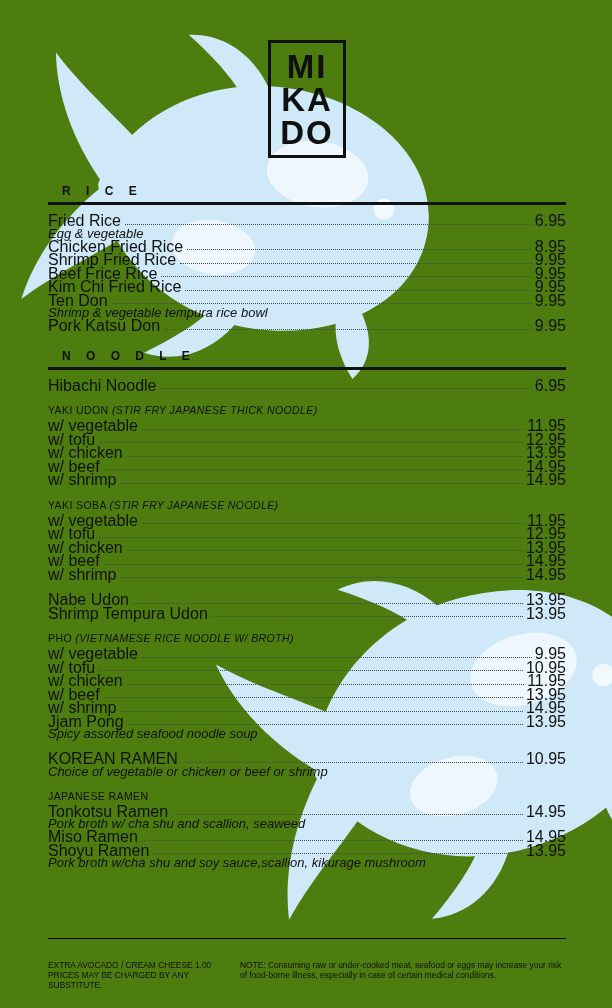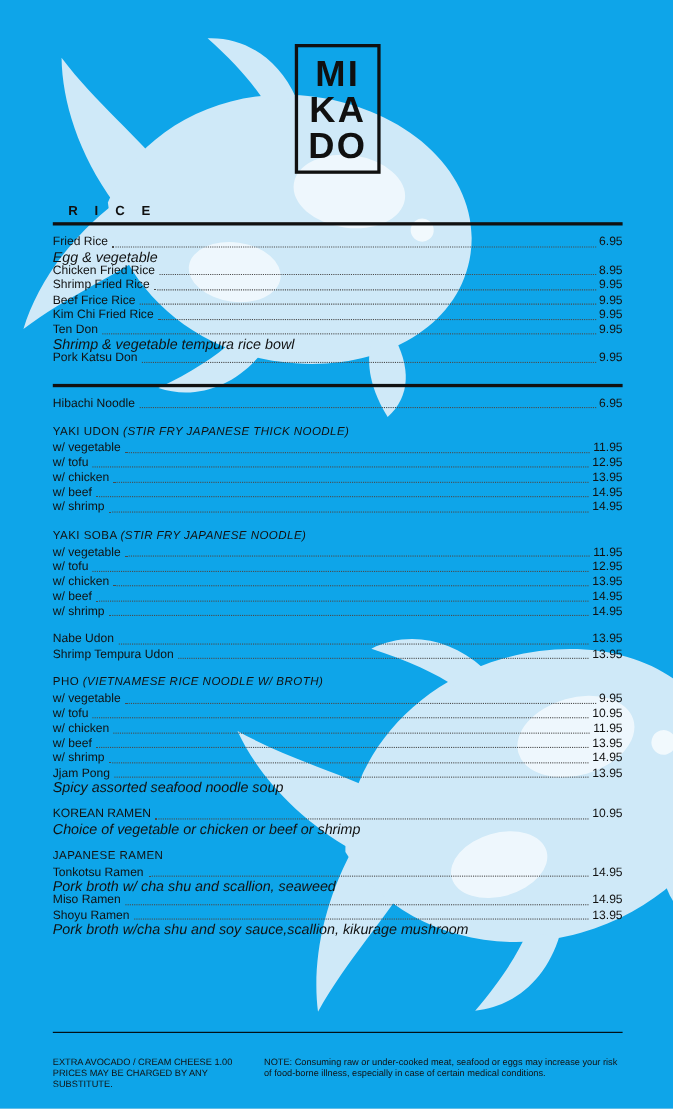--- a/index.html
+++ b/index.html
@@ -1,18 +1,18 @@
 <!DOCTYPE html>
 <html><head>
 <meta charset="utf-8">
 <style>
   html,body { margin:0; padding:0; background:#e9e9e9; }
   .page {
     position:relative; width:612px; height:1008px; margin:0 auto;
-    background:#0ea5e9; overflow:hidden;
+    background:#4d7c0f; overflow:hidden;
     font-family:"Liberation Sans", sans-serif; color:#131313;
   }
   .watermark { position:absolute; inset:0; z-index:1; }
   .content { position:relative; z-index:2; padding:0 46px 0 48px; }
 
   .logo-box {
     width:72px; height:112px; border:3px solid #101010;
     margin:40px auto 0 auto;
     display:flex; flex-direction:column; align-items:center; justify-content:center;
     font-weight:700; font-size:33px; line-height:33px; letter-spacing:2px; color:#101010;
@@ -23,21 +23,21 @@
   .section-title { margin:0; font-size:12px; font-weight:700; letter-spacing:6px; color:#111;padding-left:14px; }
   .rule { height:3px; background:#111; margin-top:4px; }
   .blocks { margin-top:9px; }
 
   .menu-block { margin-top:12px; }
   .blocks > .menu-block:first-child { margin-top:0; }
 
   .block-heading { font-size:10.5px; line-height:13px; letter-spacing:0.4px; margin-bottom:2px; color:#111; }
   .heading-note { font-style:italic;margin-top:12px; }
 
-  .item-row { display:flex; align-items:flex-end; font-size:11px; line-height:13.5px; color:#111;justify-content:flex-end; }
+  .item-row { display:flex; align-items:flex-end; font-size:16px; line-height:13.5px; color:#111;justify-content:flex-end; }
   .item-name { white-space:nowrap; }
   .leader { flex:1; border-bottom:1.5px dotted #4a4a4a; margin:0 3px 3px 4px; min-width:12px; }
   .item-price { white-space:nowrap; }
   .item-desc { font-size:13px; font-style:italic; line-height:12px; color:#111; }
 
   .footer {
     position:absolute; left:48px; right:46px; bottom:18px; z-index:2;
     border-top:1.5px solid #000; padding-top:21px;
     display:flex; font-size:8.4px; line-height:10px; color:#111;
   }
@@ -115,20 +115,21 @@
             <div class="item-row">
               <span class="item-name">Pork Katsu Don</span>
               <span class="leader"></span>
               <span class="item-price">9.95</span>
             </div>
           </div>
         </div>
     </section>
 
     <section class="menu-section second">
+      <h2 class="section-title">N O O D L E</h2>
       <div class="rule"></div>
       <div class="blocks">
           <div class="menu-block">
             <div class="item-row">
               <span class="item-name">Hibachi Noodle</span>
               <span class="leader"></span>
               <span class="item-price">6.95</span>
             </div>
           </div>
           <div class="menu-block">

